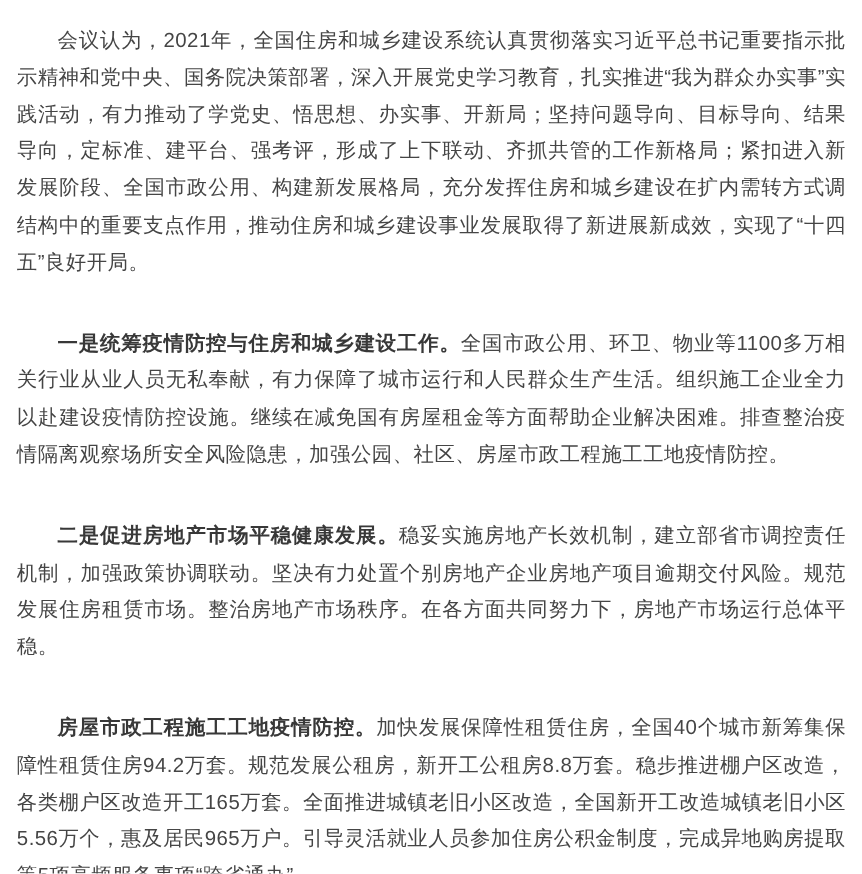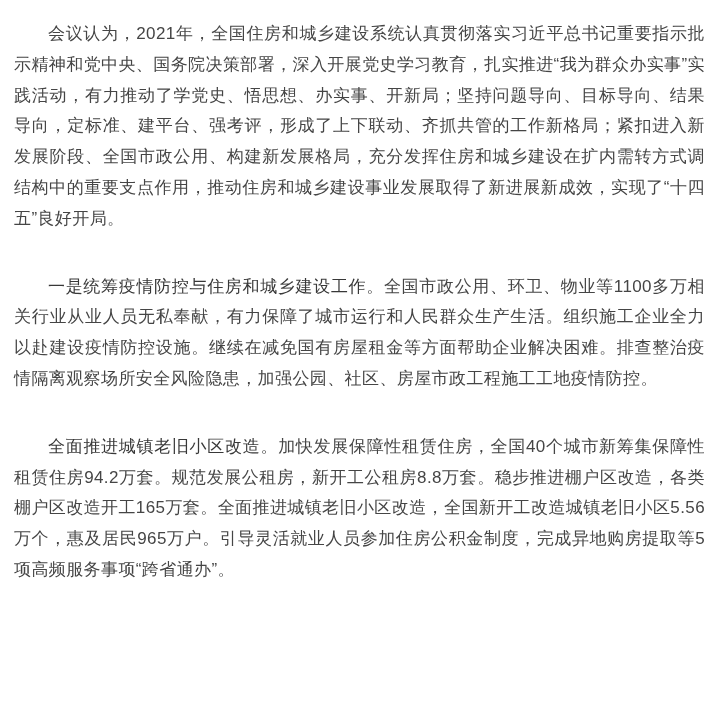--- a/index.html
+++ b/index.html
@@ -26,24 +26,25 @@
     word-break: break-all;
   }
   .article p {
     margin: 0 0 37px 0;
     text-indent: 2em;
   }
   .article p:last-child {
     margin-bottom: 0;
   }
   .article .lead {
-    font-weight: 400;
+    font-weight: 700;
     color: #383838;
   }
 </style>
 </head>
 <body>
 
 <div class="article">
   <p><span class="lead"></span><span>会议认为，2021年，全国住房和城乡建设系统认真贯彻落实习近平总书记重要指示批示精神和党中央、国务院决策部署，深入开展党史学习教育，扎实推进“我为群众办实事”实践活动，有力推动了学党史、悟思想、办实事、开新局；坚持问题导向、目标导向、结果导向，定标准、建平台、强考评，形成了上下联动、齐抓共管的工作新格局；紧扣进入新发展阶段、全国市政公用、构建新发展格局，充分发挥住房和城乡建设在扩内需转方式调结构中的重要支点作用，推动住房和城乡建设事业发展取得了新进展新成效，实现了“十四五”良好开局。</span></p>
   <p><span class="lead">一是统筹疫情防控与住房和城乡建设工作。</span><span>全国市政公用、环卫、物业等1100多万相关行业从业人员无私奉献，有力保障了城市运行和人民群众生产生活。组织施工企业全力以赴建设疫情防控设施。继续在减免国有房屋租金等方面帮助企业解决困难。排查整治疫情隔离观察场所安全风险隐患，加强公园、社区、房屋市政工程施工工地疫情防控。</span></p>
-  <p><span class="lead">全面推进城镇老旧小区改造。</span><span>加快发展保障性租赁住房，全国40个城市新筹集保障性租赁住房94.2万套。规范发展公租房，新开工公租房8.8万套。稳步推进棚户区改造，各类棚户区改造开工165万套。全面推进城镇老旧小区改造，全国新开工改造城镇老旧小区5.56万个，惠及居民965万户。引导灵活就业人员参加住房公积金制度，完成异地购房提取等5项高频服务事项“跨省通办”。</span></p>
+  <p><span class="lead">二是促进房地产市场平稳健康发展。</span><span>稳妥实施房地产长效机制，建立部省市调控责任机制，加强政策协调联动。坚决有力处置个别房地产企业房地产项目逾期交付风险。规范发展住房租赁市场。整治房地产市场秩序。在各方面共同努力下，房地产市场运行总体平稳。</span></p>
+  <p><span class="lead">房屋市政工程施工工地疫情防控。</span><span>加快发展保障性租赁住房，全国40个城市新筹集保障性租赁住房94.2万套。规范发展公租房，新开工公租房8.8万套。稳步推进棚户区改造，各类棚户区改造开工165万套。全面推进城镇老旧小区改造，全国新开工改造城镇老旧小区5.56万个，惠及居民965万户。引导灵活就业人员参加住房公积金制度，完成异地购房提取等5项高频服务事项“跨省通办”。</span></p>
 </div>
 
 </body></html>

